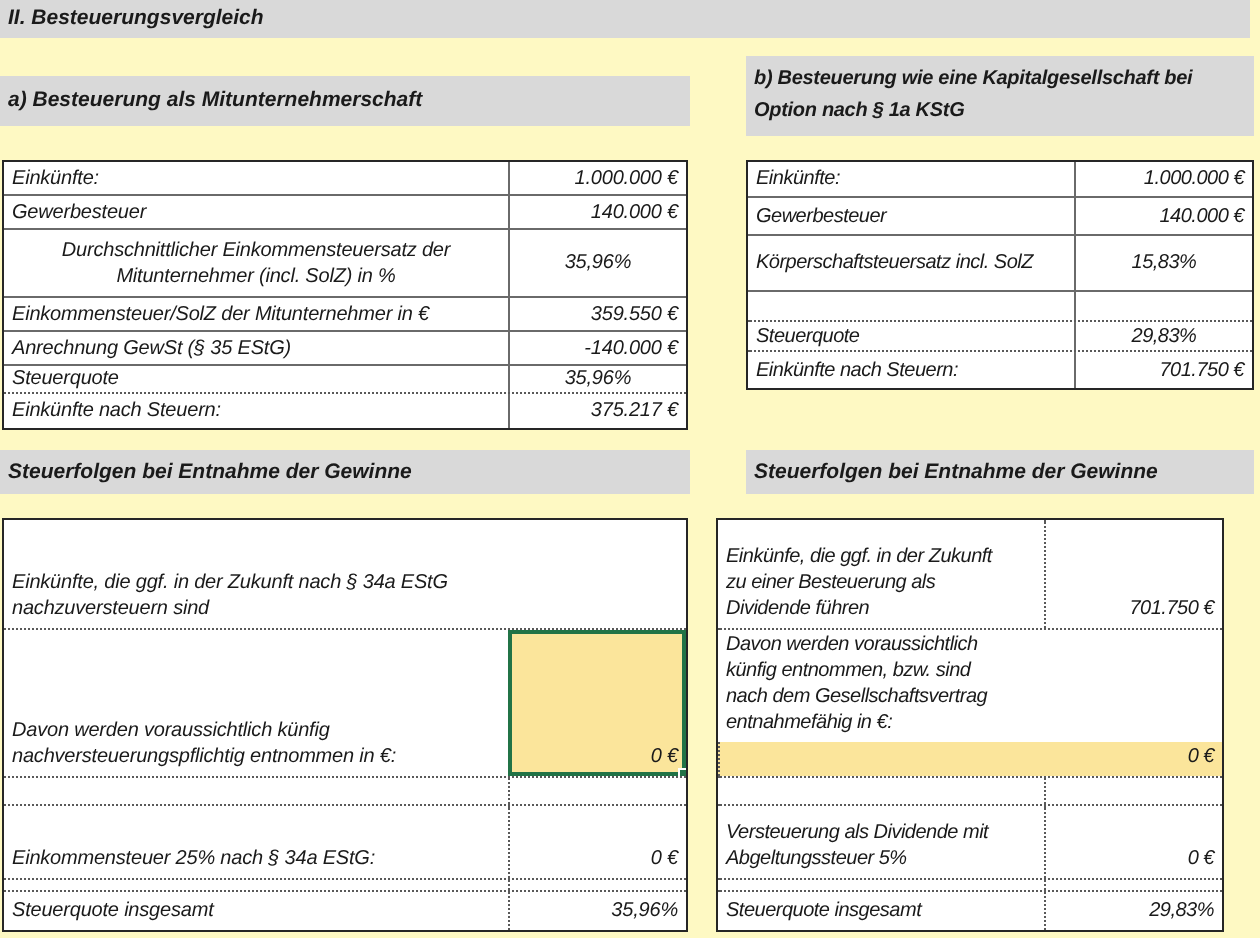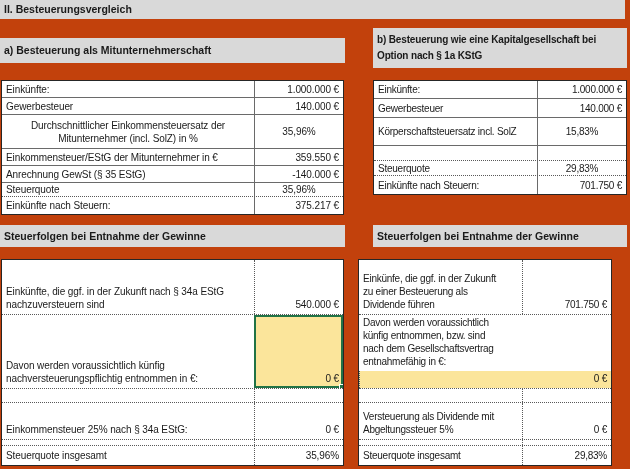--- a/index.html
+++ b/index.html
@@ -1,18 +1,18 @@
 <!DOCTYPE html>
 <html><head>
 <meta charset="utf-8">
 <style>
   html,body{margin:0;padding:0;background:#fff;}
   .canvas{
-    position:relative;width:630px;height:469px;background:#c2410c;
-    font-family:"Liberation Sans",sans-serif;color:#1a1a1a;overflow:hidden;
+    position:relative;width:630px;height:469px;background:#fef9c3;
+    font-family:"Liberation Sans",sans-serif;color:#1a1a1a;overflow:hidden;font-style:italic;
   }
   .bar{
     position:absolute;background:#d9d9d9;font-weight:bold;
     font-size:10.5px;color:#1a1a1a;box-sizing:border-box;
     white-space:pre-line;overflow:hidden;
   }
   .title-bar{left:0;top:0;width:625px;height:19px;line-height:19px;padding-left:4px;}
   .sec-a{left:0;top:38px;width:345px;height:25px;line-height:25px;padding-left:4px;}
   .sec-b{left:373px;top:28px;width:254px;height:40px;padding:4px 0 0 4px;line-height:16px;font-size:10px;letter-spacing:-0.15px;}
   .ent-a{left:0;top:225px;width:345px;height:22px;line-height:22px;padding-left:4px;}
@@ -64,21 +64,21 @@
       <div class="row" style="height: 17px;">
         <div class="cell lab" style="width: 252px;">Gewerbesteuer</div>
         <div class="cell val">140.000 €</div>
       </div>
       <div class="row" style="height: 34px;">
         <div class="cell lab" style="width: 252px; text-align: center;">Durchschnittlicher Einkommensteuersatz der
 Mitunternehmer (incl. SolZ) in %</div>
         <div class="cell val center">35,96%</div>
       </div>
       <div class="row" style="height: 17px;">
-        <div class="cell lab" style="width: 252px;">Einkommensteuer/EStG der Mitunternehmer in €</div>
+        <div class="cell lab" style="width: 252px;">Einkommensteuer/SolZ der Mitunternehmer in €</div>
         <div class="cell val">359.550 €</div>
       </div>
       <div class="row" style="height: 17px;">
         <div class="cell lab" style="width: 252px;">Anrechnung GewSt (§ 35 EStG)</div>
         <div class="cell val">-140.000 €</div>
       </div>
       <div class="row sep-dotted" style="height: 14px;">
         <div class="cell lab" style="width: 252px;">Steuerquote</div>
         <div class="cell val center">35,96%</div>
       </div>
@@ -114,21 +114,20 @@
       </div>
     </div>
 
   <div class="bar ent-a">Steuerfolgen bei Entnahme der Gewinne</div>
   <div class="bar ent-b">Steuerfolgen bei Entnahme der Gewinne</div>
 
   <div class="tbl tbl-left-ent">
       <div class="row sep-dotted" style="height: 55px;">
         <div class="cell lab vbottom" style="width: 252px;">Einkünfte, die ggf. in der Zukunft nach § 34a EStG
 nachzuversteuern sind</div>
-        <div class="cell val vbottom">540.000 €</div>
       </div>
       <div class="row sep-dotted" style="height: 74px;">
         <div class="cell lab vbottom" style="width: 252px;">Davon werden voraussichtlich künfig
 nachversteuerungspflichtig entnommen in €:</div>
         <div class="cell val vbottom highlight selected">0 €</div>
       </div>
       <div class="row sep-dotted" style="height: 14px;">
         <div class="cell lab" style="width: 252px;"></div>
         <div class="cell val"></div>
       </div>

